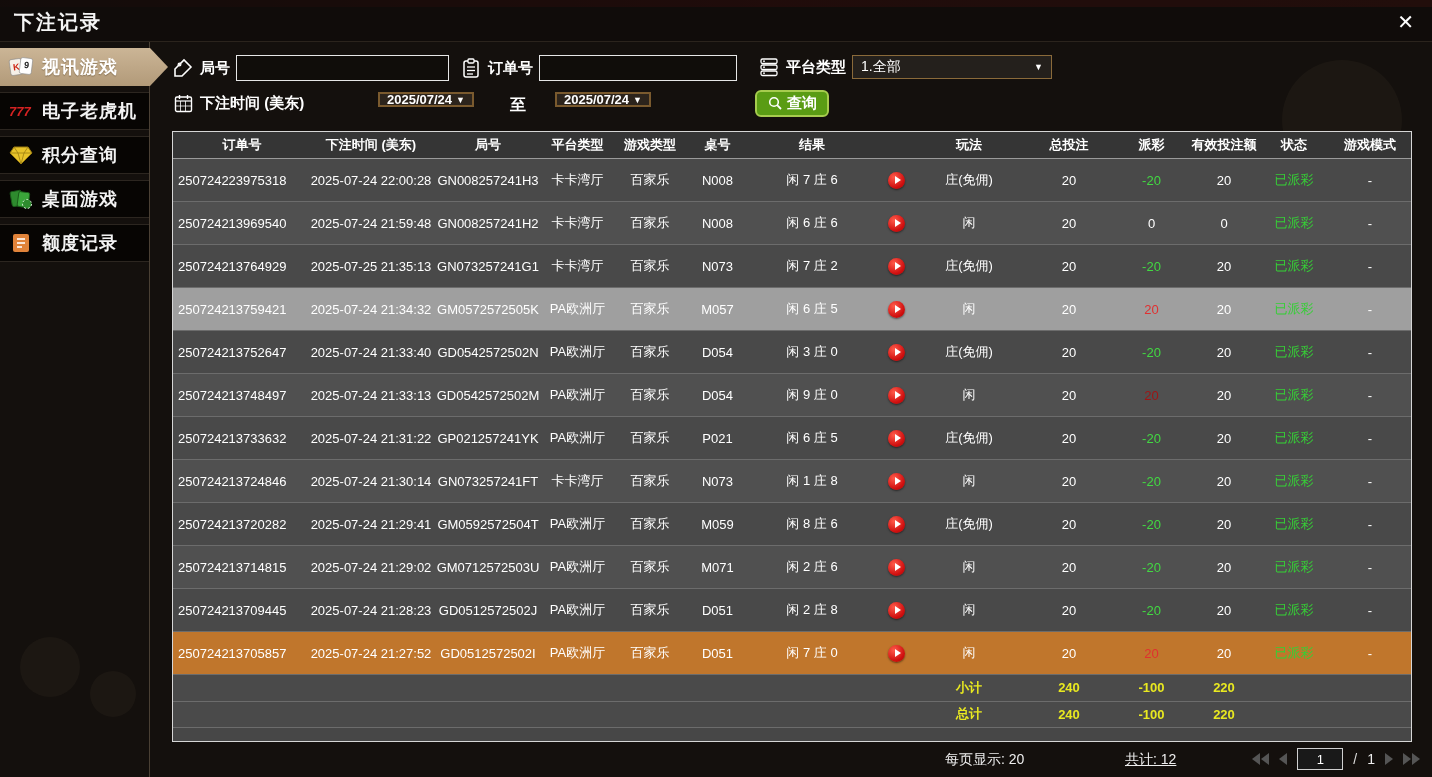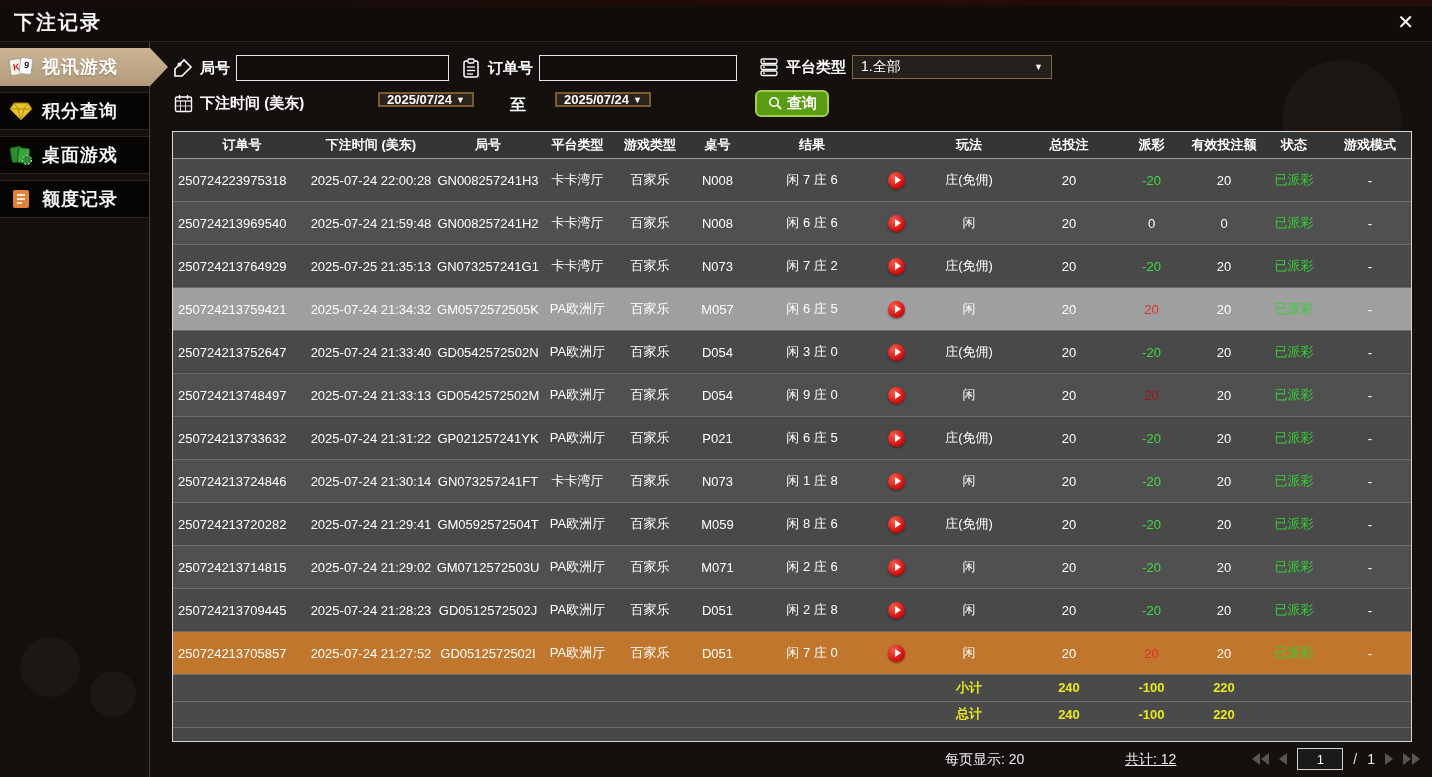--- a/index.html
+++ b/index.html
@@ -110,20 +110,28 @@
           <rect x="2" y="4" width="12" height="16" rx="2" fill="#f5f0e8" stroke="#888" stroke-width="0.6" transform="rotate(-8 8 12)"></rect>
           <text x="5" y="15" font-size="9" font-weight="bold" fill="#c21" transform="rotate(-8 8 12)">K</text>
           <rect x="12" y="3" width="12" height="16" rx="2" fill="#fff" stroke="#888" stroke-width="0.6" transform="rotate(7 18 11)"></rect>
           <text x="16" y="13" font-size="9" font-weight="bold" fill="#222" transform="rotate(7 18 11)">9</text>
         </svg>
       </span>
       <span class="lbl">视讯游戏</span>
     </div>
     <div class="side-item">
       <span class="sicon">
+        <svg width="26" height="20" viewBox="0 0 26 20">
+          <text x="1" y="15" font-size="13" font-weight="bold" font-style="italic" fill="#d42222">777</text>
+        </svg>
+      </span>
+      <span class="lbl">电子老虎机</span>
+    </div>
+    <div class="side-item">
+      <span class="sicon">
         <svg width="26" height="22" viewBox="0 0 26 22">
           <polygon points="6,3 20,3 24,9 13,20 2,9" fill="#e8c32a" stroke="#9c7d10" stroke-width="1"></polygon>
           <polyline points="2,9 24,9" stroke="#9c7d10" stroke-width="0.8" fill="none"></polyline>
           <polyline points="6,3 10,9 13,20 16,9 20,3" stroke="#9c7d10" stroke-width="0.8" fill="none"></polyline>
         </svg>
       </span>
       <span class="lbl">积分查询</span>
     </div>
     <div class="side-item">
       <span class="sicon">

